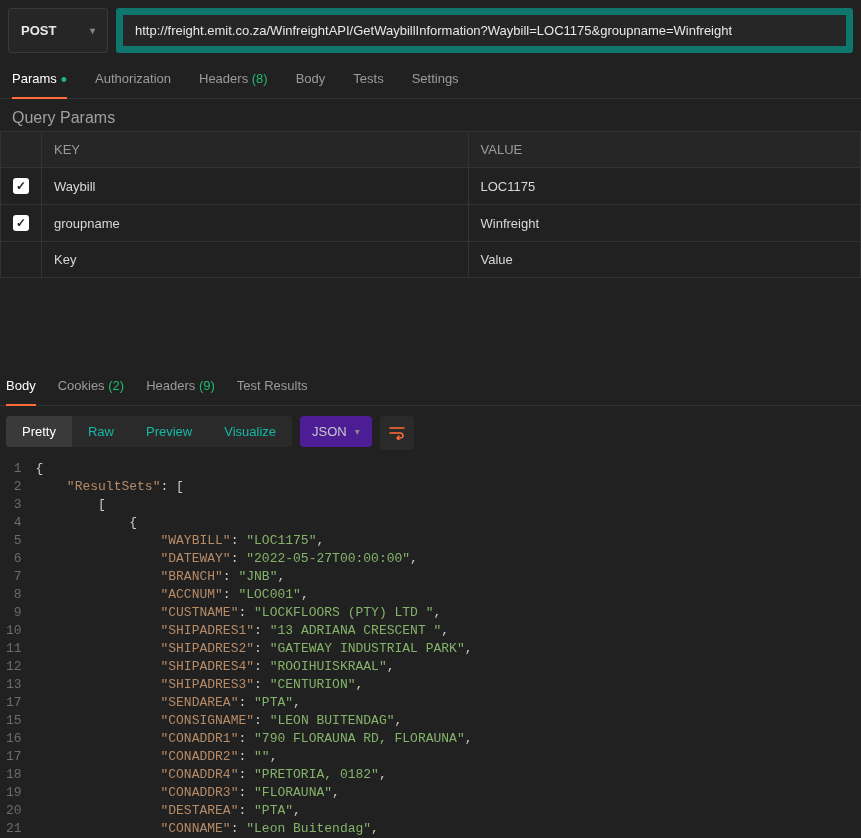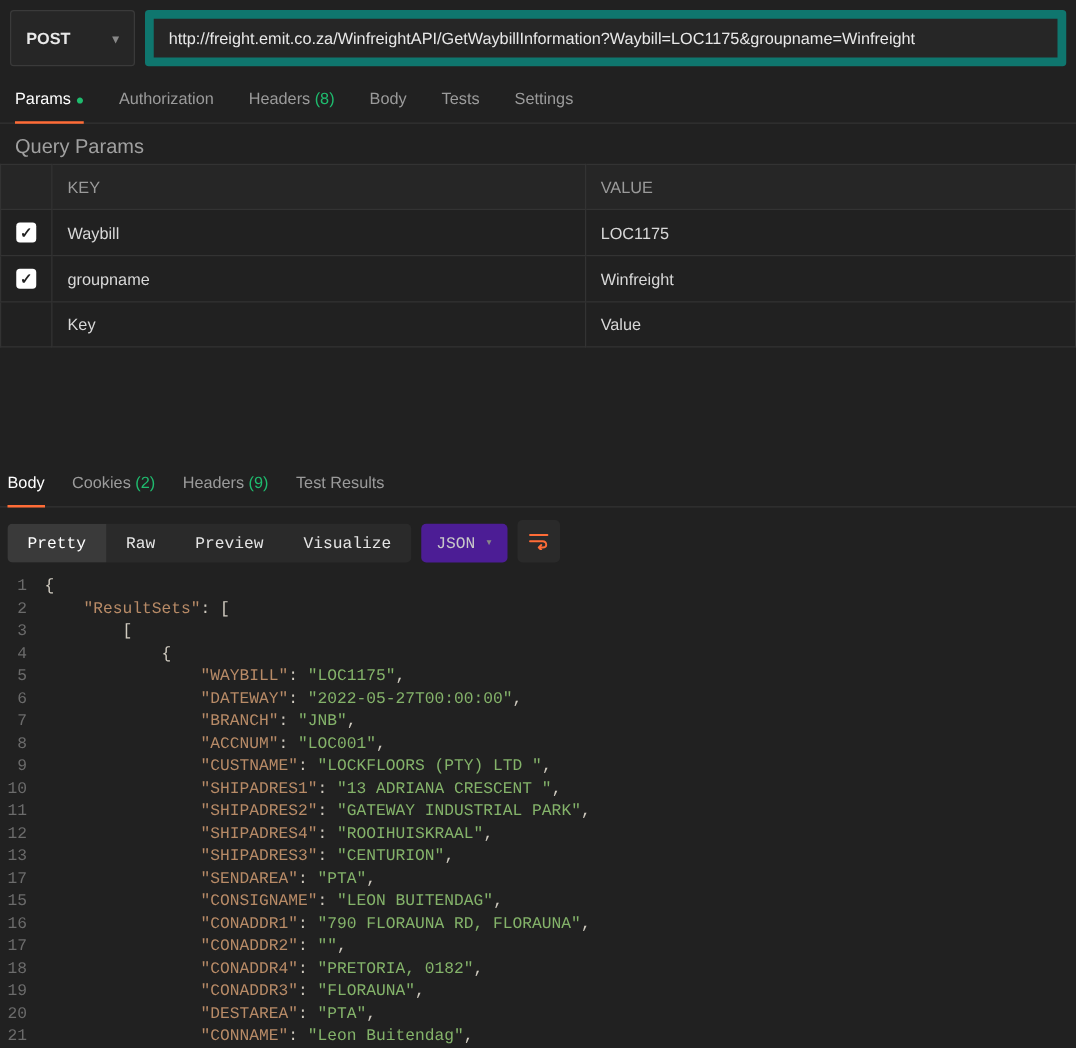--- a/index.html
+++ b/index.html
@@ -88,24 +88,24 @@
   }
   .placeholder-cell { color:#6b6b6b; }
   .response-tabs {
     display:flex; gap:22px; padding: 0 6px; margin-top: 90px;
     border-bottom:1px solid #333;
   }
   .resp-tab { padding:10px 0 12px 0; color:#9b9b9b; cursor:pointer; position:relative;}
   .resp-tab.active { color:#fff; }
   .resp-tab.active::after{content:"";position:absolute;left:0;right:0;bottom:-1px;height:2px;background:#ff6c37;}
   .toolbar {
-    display:flex; align-items:flex-end; gap:8px; padding:10px 6px;font-family:Liberation Mono, monospace;
+    display:flex; align-items:flex-start; gap:8px; padding:10px 6px;
   }
   .pill-group { display:flex; background:#2a2a2a; border-radius:4px; overflow:hidden;}
-  .pill { padding:8px 16px; color:#e5e5e5; cursor:pointer; font-size:13px;}
+  .pill { padding:8px 16px; color:#14b8a6; cursor:pointer; font-size:13px;}
   .pill.active { background:#3a3a3a; color:#fff; }
   .fmt-select {
     background:#4c1d95; color:#c9c9c9; padding:8px 12px; border-radius:4px;
     display:flex; align-items:center; gap:8px; font-size:13px;
   }
   .iconbtn {
     background:#2a2a2a; width:34px; height:34px; border-radius:4px;
     display:flex; align-items:center; justify-content:center; color:#ff6c37;
   }
   .code {

